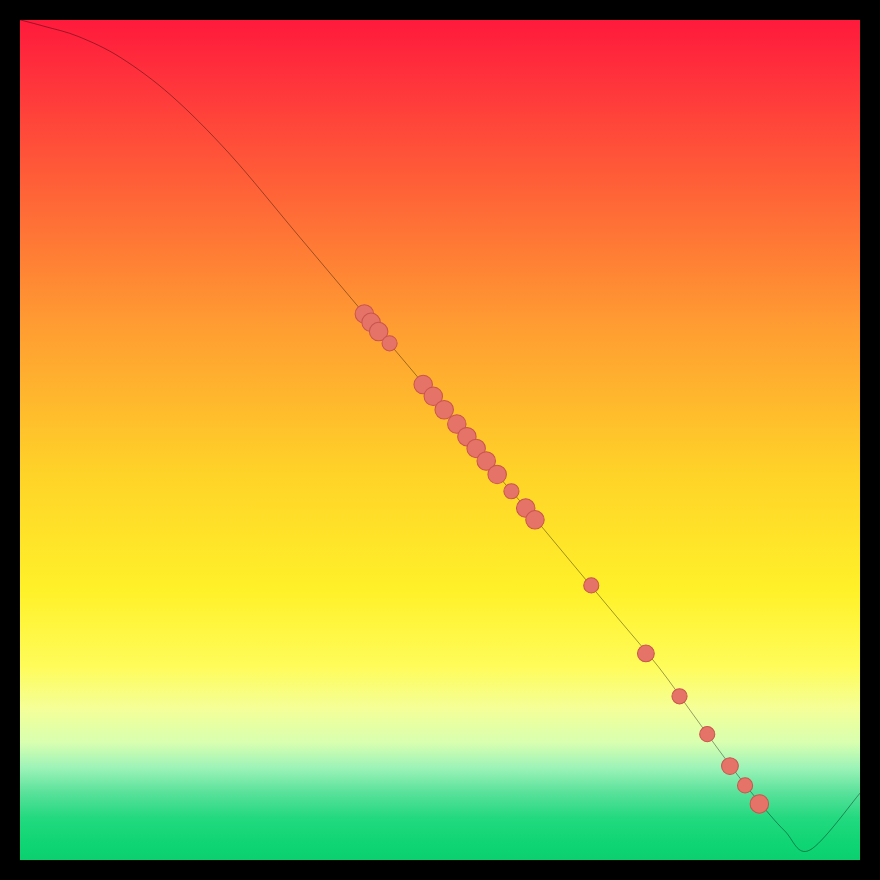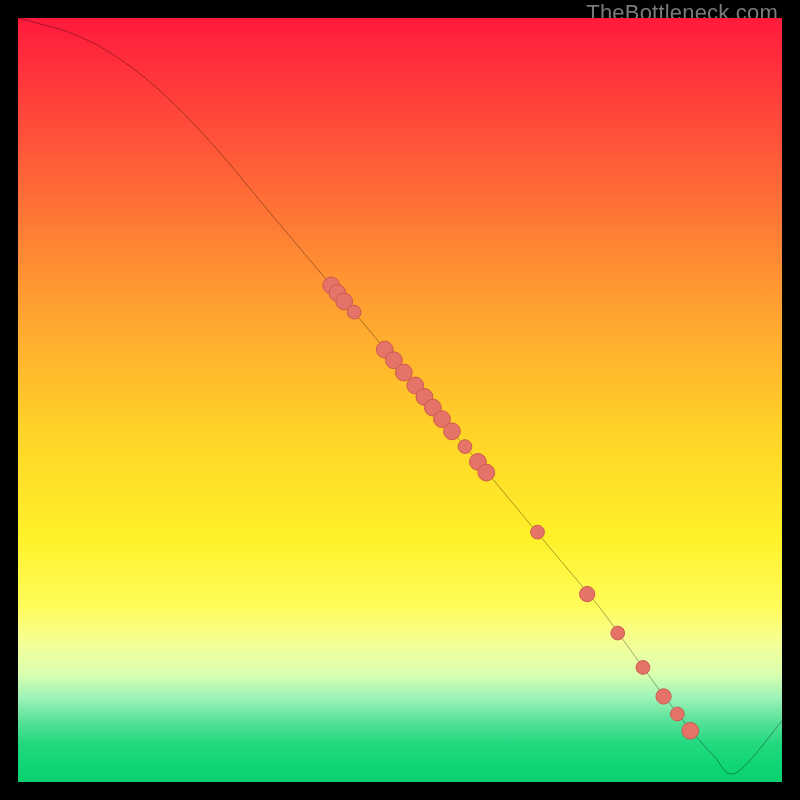--- a/index.html
+++ b/index.html
@@ -61,21 +61,20 @@
   }
   svg.curve {
     position: absolute;
     inset: 0;
   }
 </style>
 </head>
 <body>
 
 <div class="frame">
-  <div class="watermark">TheBottleneck.com</div>
   <div class="plot-area">
     <div class="gradient-bg"></div>
     <svg class="curve" viewBox="0 0 100 100" preserveAspectRatio="none">
       <path id="curve-path" fill="none" stroke="#000000" stroke-width="0.35" vector-effect="non-scaling-stroke" stroke-linecap="round" stroke-linejoin="round" d="M 0.00 0.00 C 0.50 0.13, 1.83 0.47, 3.00 0.80 C 4.17 1.13, 5.50 1.38, 7.00 2.00 C 8.50 2.62, 10.17 3.33, 12.00 4.50 C 13.83 5.67, 15.83 7.08, 18.00 9.00 C 20.17 10.92, 22.50 13.25, 25.00 16.00 C 27.50 18.75, 30.33 22.33, 33.00 25.50 C 35.67 28.67, 38.33 31.83, 41.00 35.00 C 43.67 38.17, 46.67 41.67, 49.00 44.50 C 51.33 47.33, 53.00 49.58, 55.00 52.00 C 57.00 54.42, 59.17 56.83, 61.00 59.00 C 62.83 61.17, 64.33 63.00, 66.00 65.00 C 67.67 67.00, 69.33 69.00, 71.00 71.00 C 72.67 73.00, 74.50 75.08, 76.00 77.00 C 77.50 78.92, 78.67 80.67, 80.00 82.50 C 81.33 84.33, 82.75 86.33, 84.00 88.00 C 85.25 89.67, 86.33 91.08, 87.50 92.50 C 88.67 93.92, 89.92 95.45, 91.00 96.50 C 92.08 97.55, 92.50 99.55, 94.00 98.80 C 95.50 98.05, 99.00 93.13, 100.00 92.00"></path>
       <g id="markers">
           <circle cx="41.00" cy="35.00" r="1.10" fill="#e57368" stroke="#c9544d" stroke-width="0.12"></circle>
           <circle cx="41.80" cy="36.00" r="1.10" fill="#e57368" stroke="#c9544d" stroke-width="0.12"></circle>
           <circle cx="42.70" cy="37.10" r="1.10" fill="#e57368" stroke="#c9544d" stroke-width="0.12"></circle>
           <circle cx="44.00" cy="38.50" r="0.90" fill="#e57368" stroke="#c9544d" stroke-width="0.12"></circle>
           <circle cx="48.00" cy="43.40" r="1.10" fill="#e57368" stroke="#c9544d" stroke-width="0.12"></circle>

